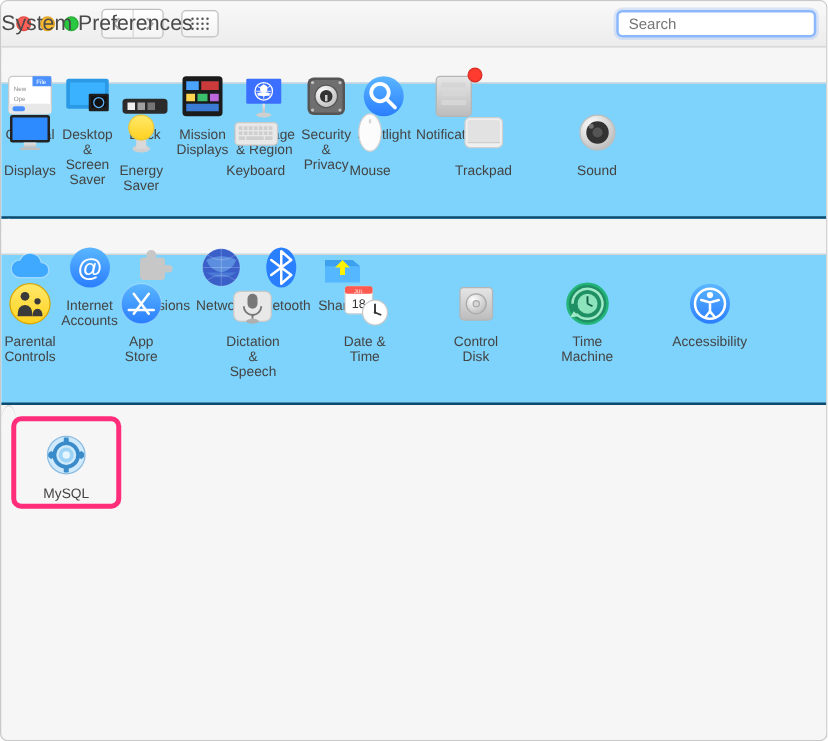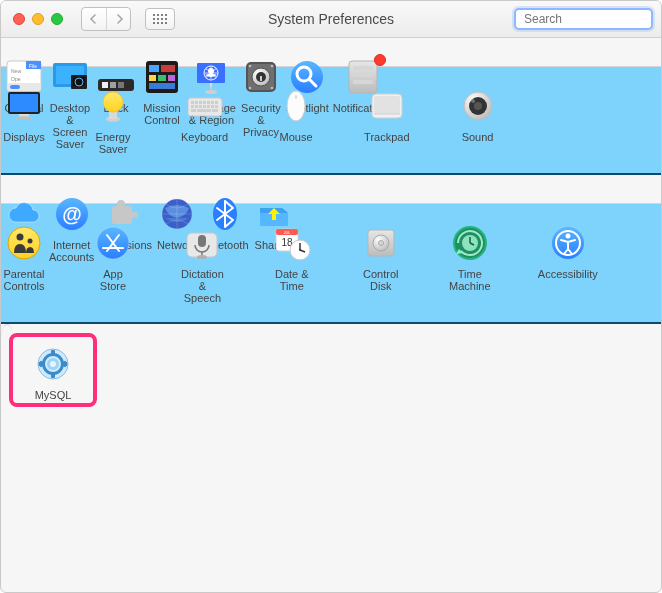--- a/index.html
+++ b/index.html
@@ -57,26 +57,26 @@
     border: 1px solid #c0c0c0;
     border-radius: 4px;
     background: linear-gradient(#ffffff,#f3f3f3);
     margin-left: 6px;
     display:flex; align-items:center; justify-content:center;
     color:#555;
   }
   .grid-dots { display:grid; grid-template-columns:repeat(4,2px); grid-auto-rows:2px; gap:2px;}
   .grid-dots i { width:2px; height:2px; background:#555; display:block; border-radius:1px;}
   .title {
-    position:absolute; left:0; right:0; text-align:center;
-    font-size: 14px; color:#4a4a4a; pointer-events:none;
+    position:absolute; left:0; right:0; 
+    font-size: 17px; color:#4a4a4a; pointer-events:none;
   }
   .searchwrap {
     margin-left: auto;
-    width: 139px; height: 22px;
+    width: 160px; height: 22px;
     border: 2px solid #8bb8ff;
     border-radius: 5px;
     background: #ffffff;
     display: flex; align-items: center;
     padding: 0 4px; gap: 4px;
     box-shadow: 0 0 0 2px rgba(128,170,255,.25);
   }
   .searchwrap svg.mag { width:12px;height:12px; color:#8c8c8c;}
   .searchwrap input {
     flex:1; border:0; outline:0; font-size:12px; color:#333; background:transparent;
@@ -479,21 +479,21 @@
             </svg>
           </div>
           <div class="label">Dock</div>
         </div>
         <div class="item">
           <div class="iconbox">
             <svg>
               <use href="#mission-control-icon"></use>
             </svg>
           </div>
-          <div class="label">Mission Control</div>
+          <div class="label">Mission Displays</div>
         </div>
         <div class="item">
           <div class="iconbox">
             <svg>
               <use href="#language-region-icon"></use>
             </svg>
           </div>
           <div class="label">Language &amp; Region</div>
         </div>
         <div class="item">

